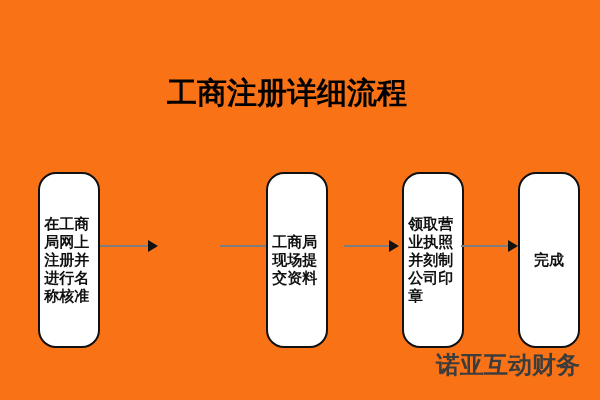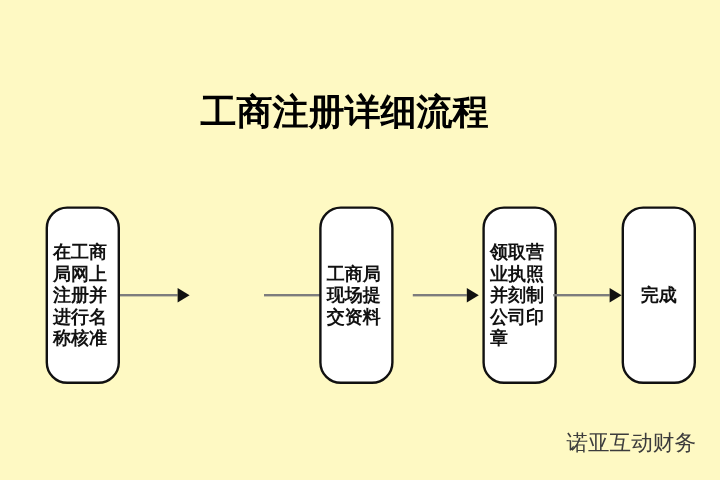--- a/index.html
+++ b/index.html
@@ -1,27 +1,27 @@
 <!DOCTYPE html>
 <html style="--stroke: #111111; --arrow-line: #7d7d7d; --arrow-head: #111111;"><head>
 <meta charset="utf-8">
 <style>
   html,body { margin:0; padding:0; background:#ffffff; }
   .stage {
-    position:relative; width:600px; height:400px; background:#fef9c3;
+    position:relative; width:600px; height:400px; background:#f97316;
     font-family:"DejaVu Sans","Liberation Sans",sans-serif; overflow:hidden;
     color:#111;
   }
   .title {
     position:absolute; top:73px; left:0; width:600px; margin:0;
     text-align:center; font-size:30px; font-weight:bold; color:#000;
     transform:translateX(-13px); white-space:nowrap;
   }
   .step {
-    position:absolute; top:172px; width:62px; height:148px; box-sizing:border-box;
+    position:absolute; top:172px; width:62px; height:176px; box-sizing:border-box;
     border:2.5px solid var(--stroke,#111); border-radius:18px; background:#fff;
     display:flex; align-items:center; justify-content:center;
   }
   .step-label {
     max-width:3.3em; font-size:15px; line-height:1.2; font-weight:600;
     color:#111; text-align:left; word-break:break-all; line-break:anywhere;
   }
   #s1{left:38px} #s2{left:158px} #s3{left:266px} #s4{left:402px} #s5{left:518px}
 
   .arrow {
@@ -32,21 +32,21 @@
   .arrow-head {
     width:0; height:0;
     border-top:6px solid transparent; border-bottom:6px solid transparent;
     border-left:10px solid var(--arrow-head,#111);
   }
   #a1{left:100px; width:58px} #a2{left:220px; width:62px}
   #a3{left:344px; width:55px} #a4{left:461px; width:57px}
 
   .watermark {
     position:absolute; right:20px; bottom:19px;
-    font-size:18px; font-weight:400; color:#3c3c3c; white-space:nowrap;
+    font-size:24px; font-weight:700; color:#3c3c3c; white-space:nowrap;
   }
 </style>
 </head>
 <body>
 
 <div class="stage">
 
   <h1 class="title">工商注册详细流程</h1>
 
   <div class="step" id="s1">

